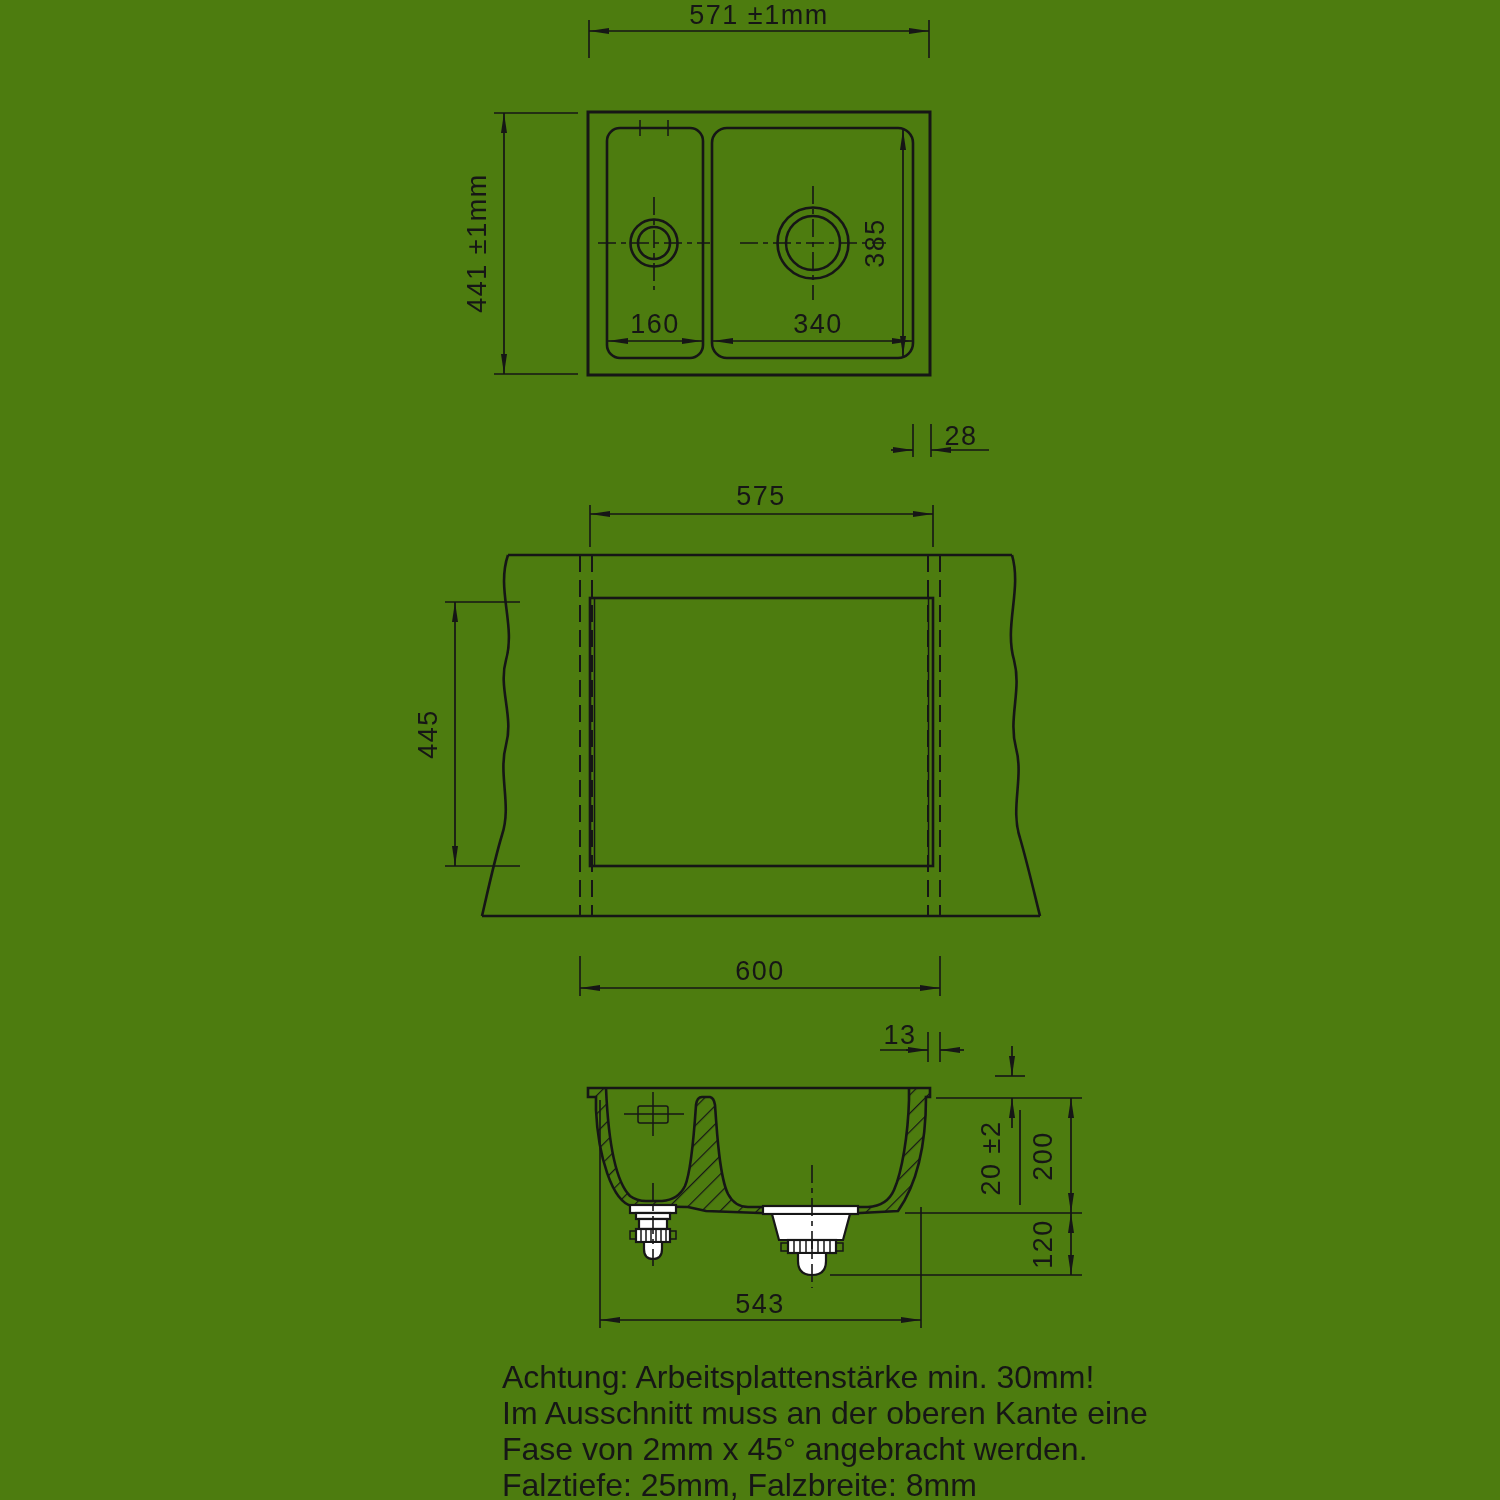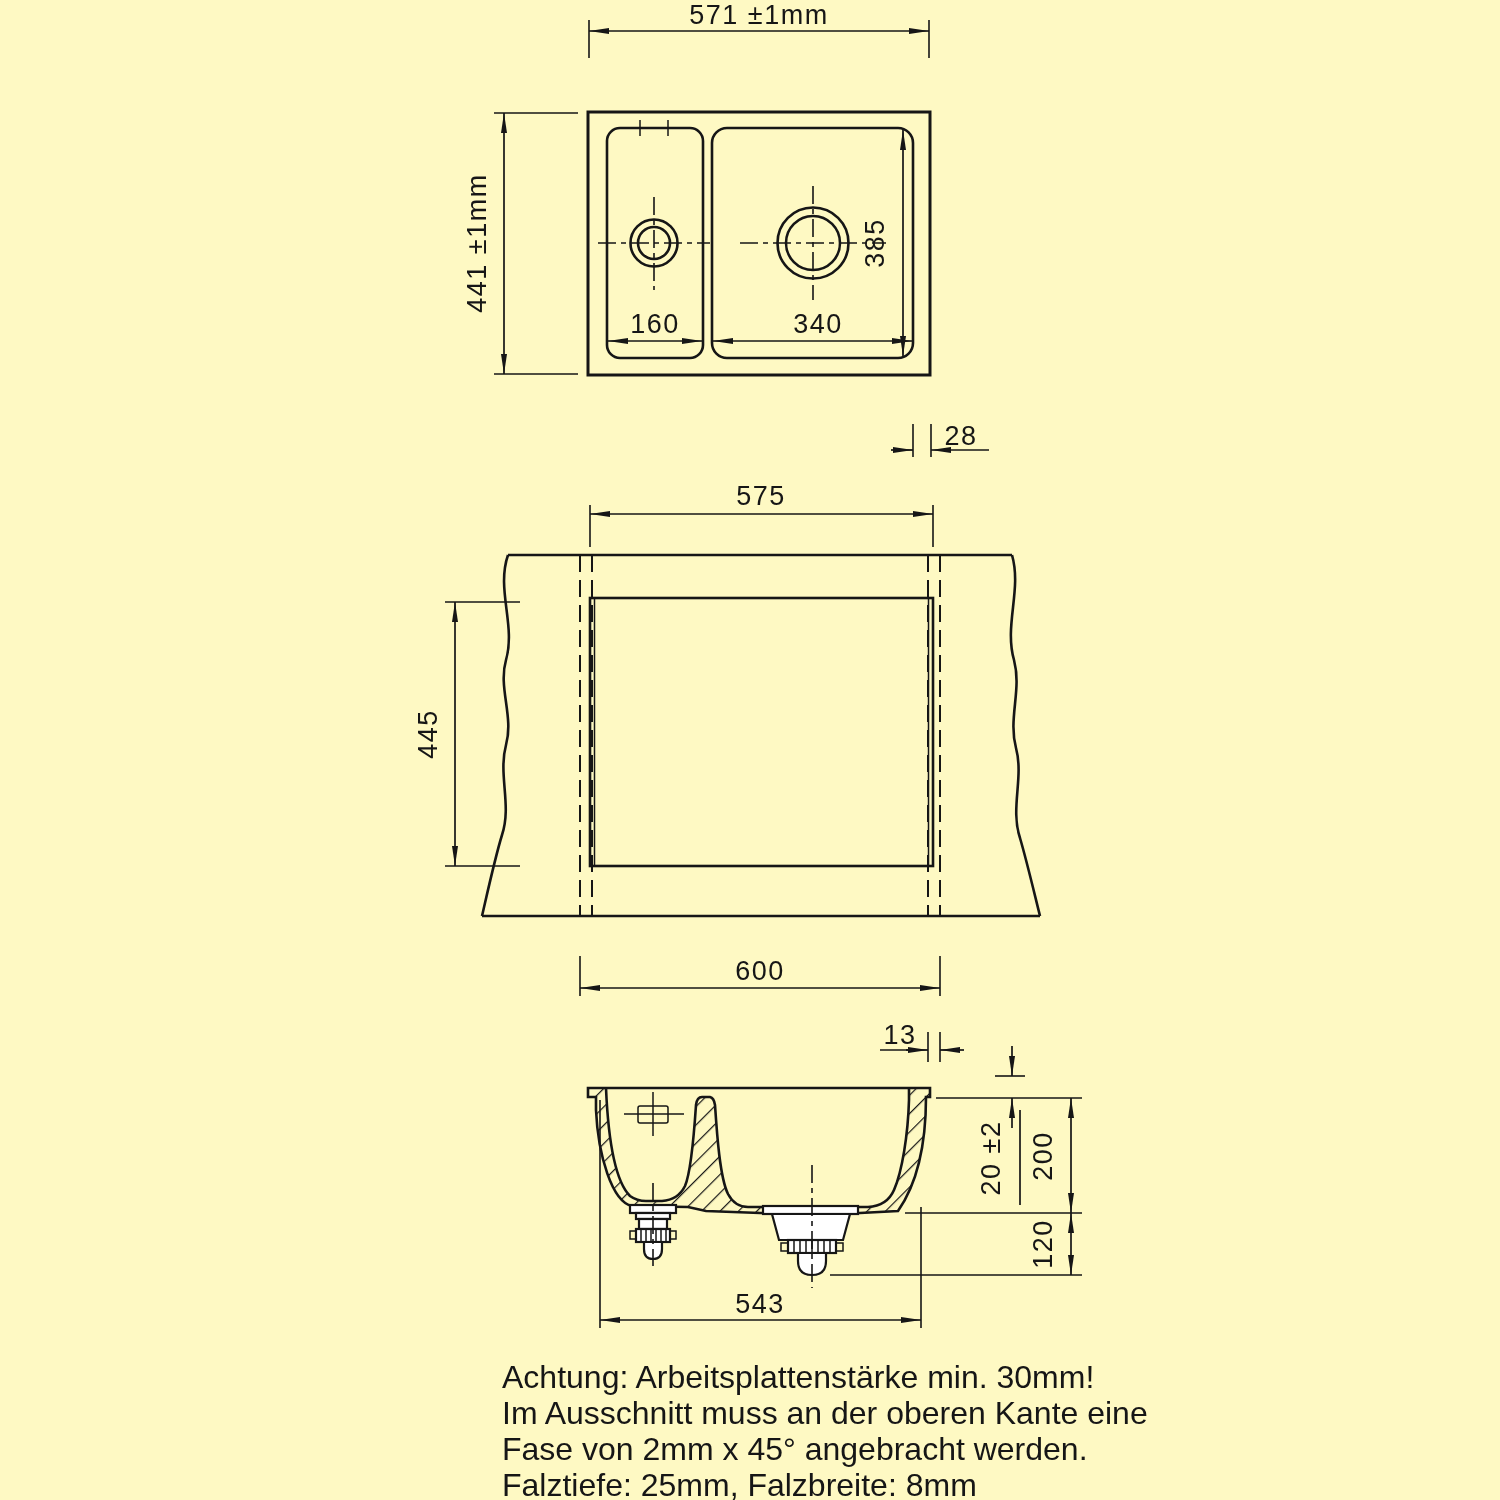--- a/index.html
+++ b/index.html
@@ -1,16 +1,16 @@
 <!DOCTYPE html>
 <html><head>
 <meta charset="utf-8">
 <style>
   html,body{margin:0;padding:0;background:#ffffff;}
-  .canvas{position:relative;width:1500px;height:1500px;background:#fef9c3;overflow:hidden;
+  .canvas{position:relative;width:1500px;height:1500px;background:#4d7c0f;overflow:hidden;
           font-family:"Liberation Sans", sans-serif;}
   svg{display:block}
   .obj{stroke:#161616;fill:none;stroke-width:2.6;}
   .obj-heavy{stroke:#161616;fill:none;stroke-width:3;}
   .thin{stroke:#161616;fill:none;stroke-width:1.5;}
   .dim{stroke:#161616;fill:none;stroke-width:1.7;}
   .wit{stroke:#161616;fill:none;stroke-width:1.6;}
   .dash{stroke:#161616;fill:none;stroke-width:2;stroke-dasharray:17 8;}
   .cl{stroke:#161616;fill:none;stroke-width:1.6;stroke-dasharray:18 5 5 5;}
   .white{fill:#ffffff;stroke:#161616;stroke-width:2.2;}

